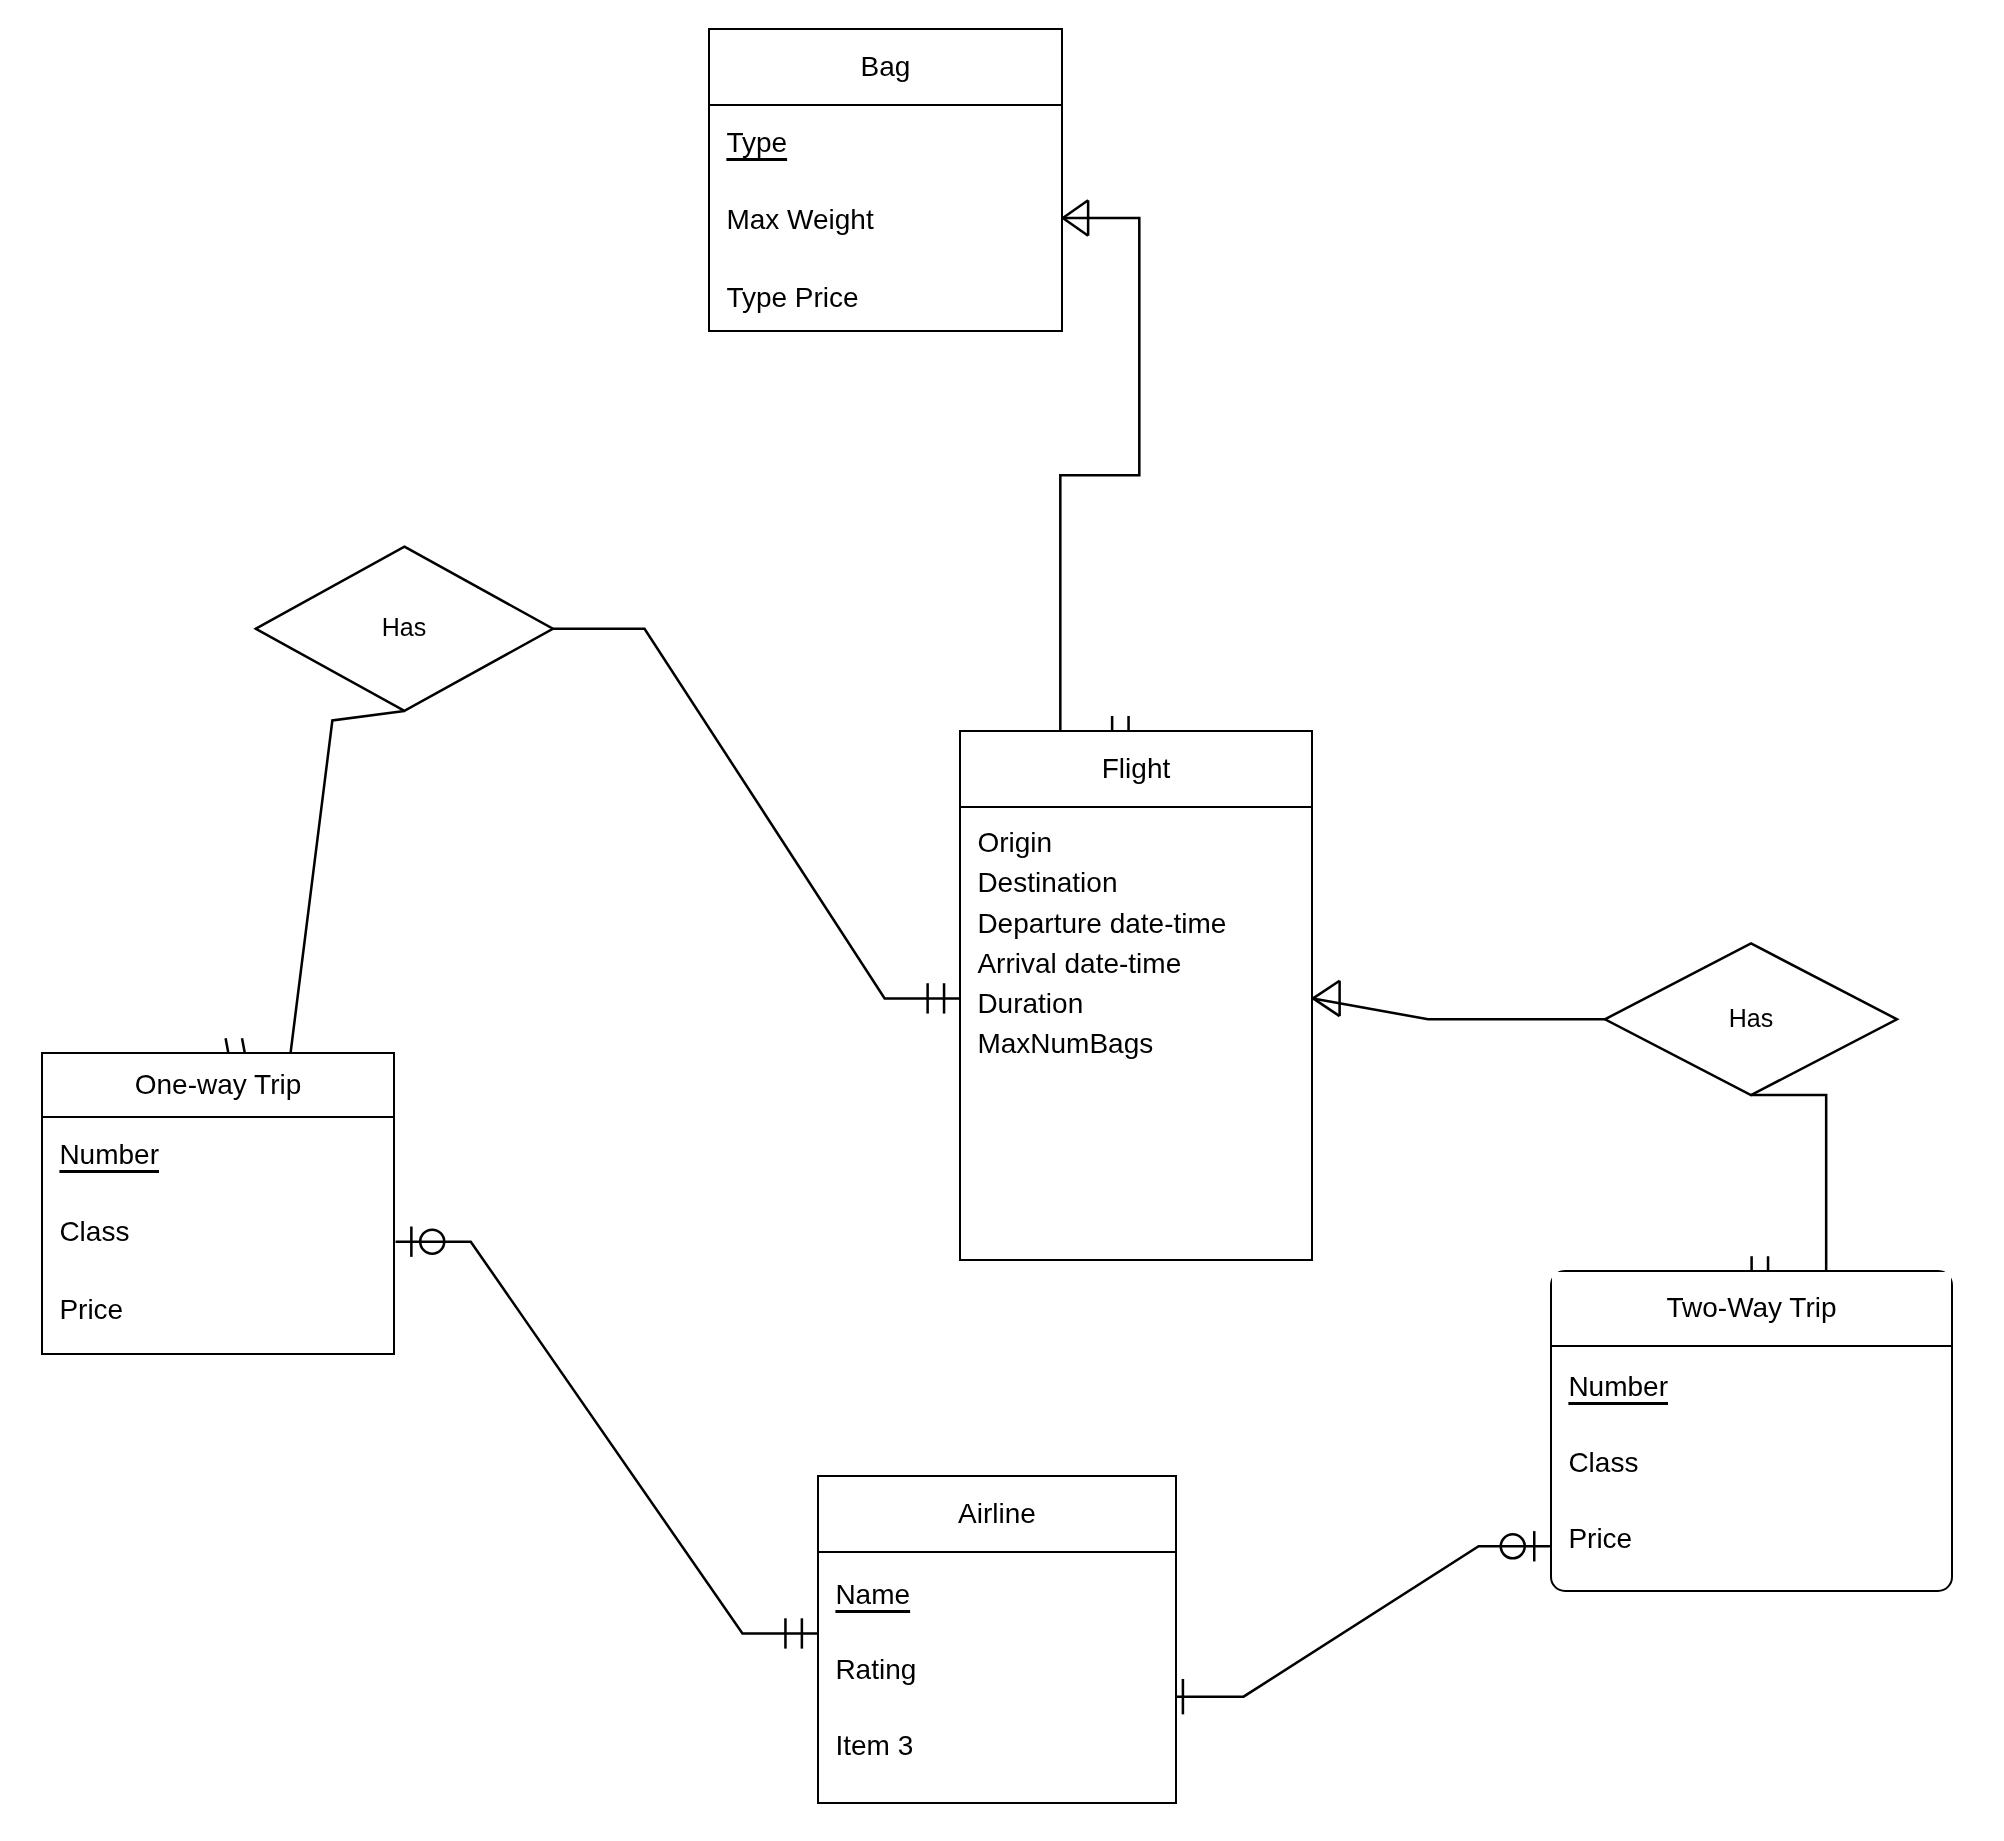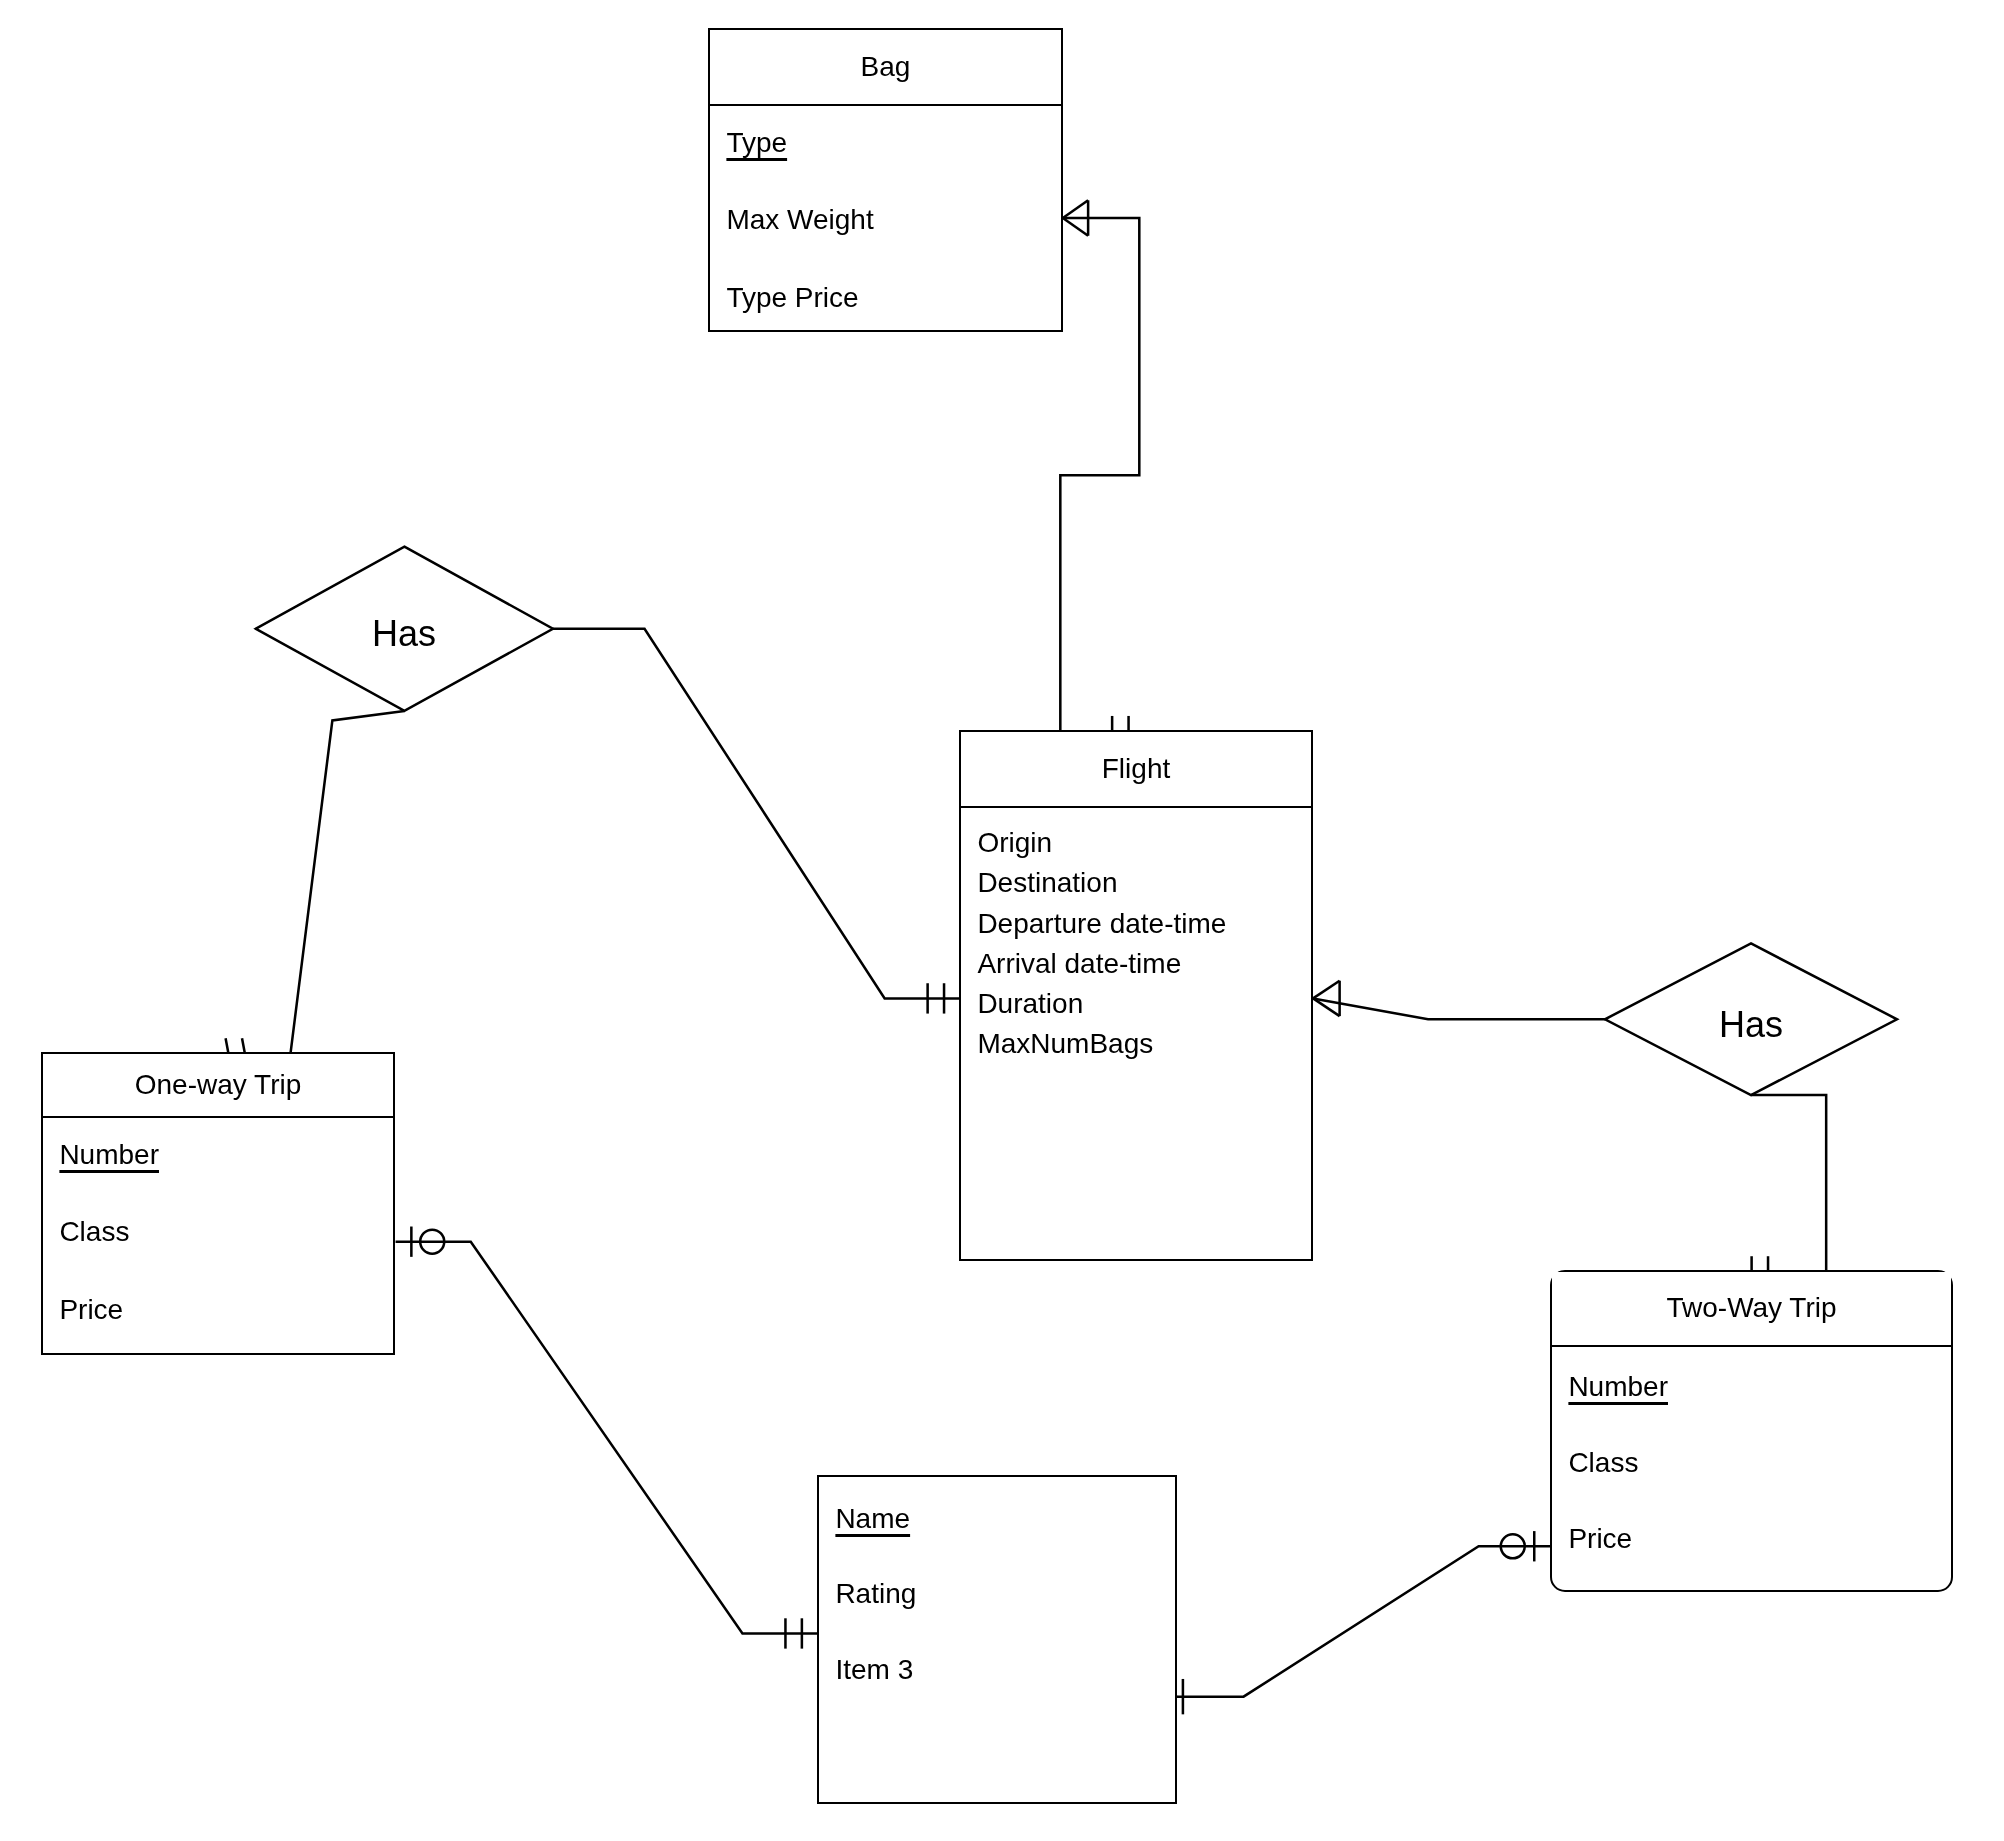--- a/index.html
+++ b/index.html
@@ -56,21 +56,21 @@
     color: #000000;
     white-space: nowrap;
   }
   .attr.pk {
     text-decoration: underline;
     text-underline-offset: 5.7px;
     text-decoration-thickness: 2.5px;
   }
   .diamond-label {
     position: absolute;
-    font-size: 36px;
+    font-size: 25px;
     line-height: 1.1;
     color: #000000;
     white-space: nowrap;
     text-align: center;
   }
 </style>
 </head>
 <body>
 
 <div id="canvas">
@@ -181,20 +181,21 @@
   <div class="entity" style="left:1550px; top:1270px; width:403px; height:322px;border-radius:15px;">
     <div class="entity-title" style="height:75px;">Two-Way Trip</div>
     <div class="entity-attrs" style="padding-top:25px;">
       <div class="attr pk" style="margin-bottom:45px;">Number</div>
       <div class="attr" style="margin-bottom:45px;">Class</div>
       <div class="attr" style="margin-bottom:0;">Price</div>
     </div>
   </div>
 
   <div class="entity" style="left:817px; top:1475px; width:360px; height:329px;">
+    <div class="entity-title" style="height:76px;">Airline</div>
     <div class="entity-attrs" style="padding-top:26.5px;">
       <div class="attr pk" style="margin-bottom:45px;">Name</div>
       <div class="attr" style="margin-bottom:45px;">Rating</div>
       <div class="attr" style="margin-bottom:0;">Item 3</div>
     </div>
   </div>
 
   <div class="diamond-label" style="left:341px; top:614px; width:126px;">Has</div>
 
   <div class="diamond-label" style="left:1688px; top:1005px; width:126px;">Has</div>

